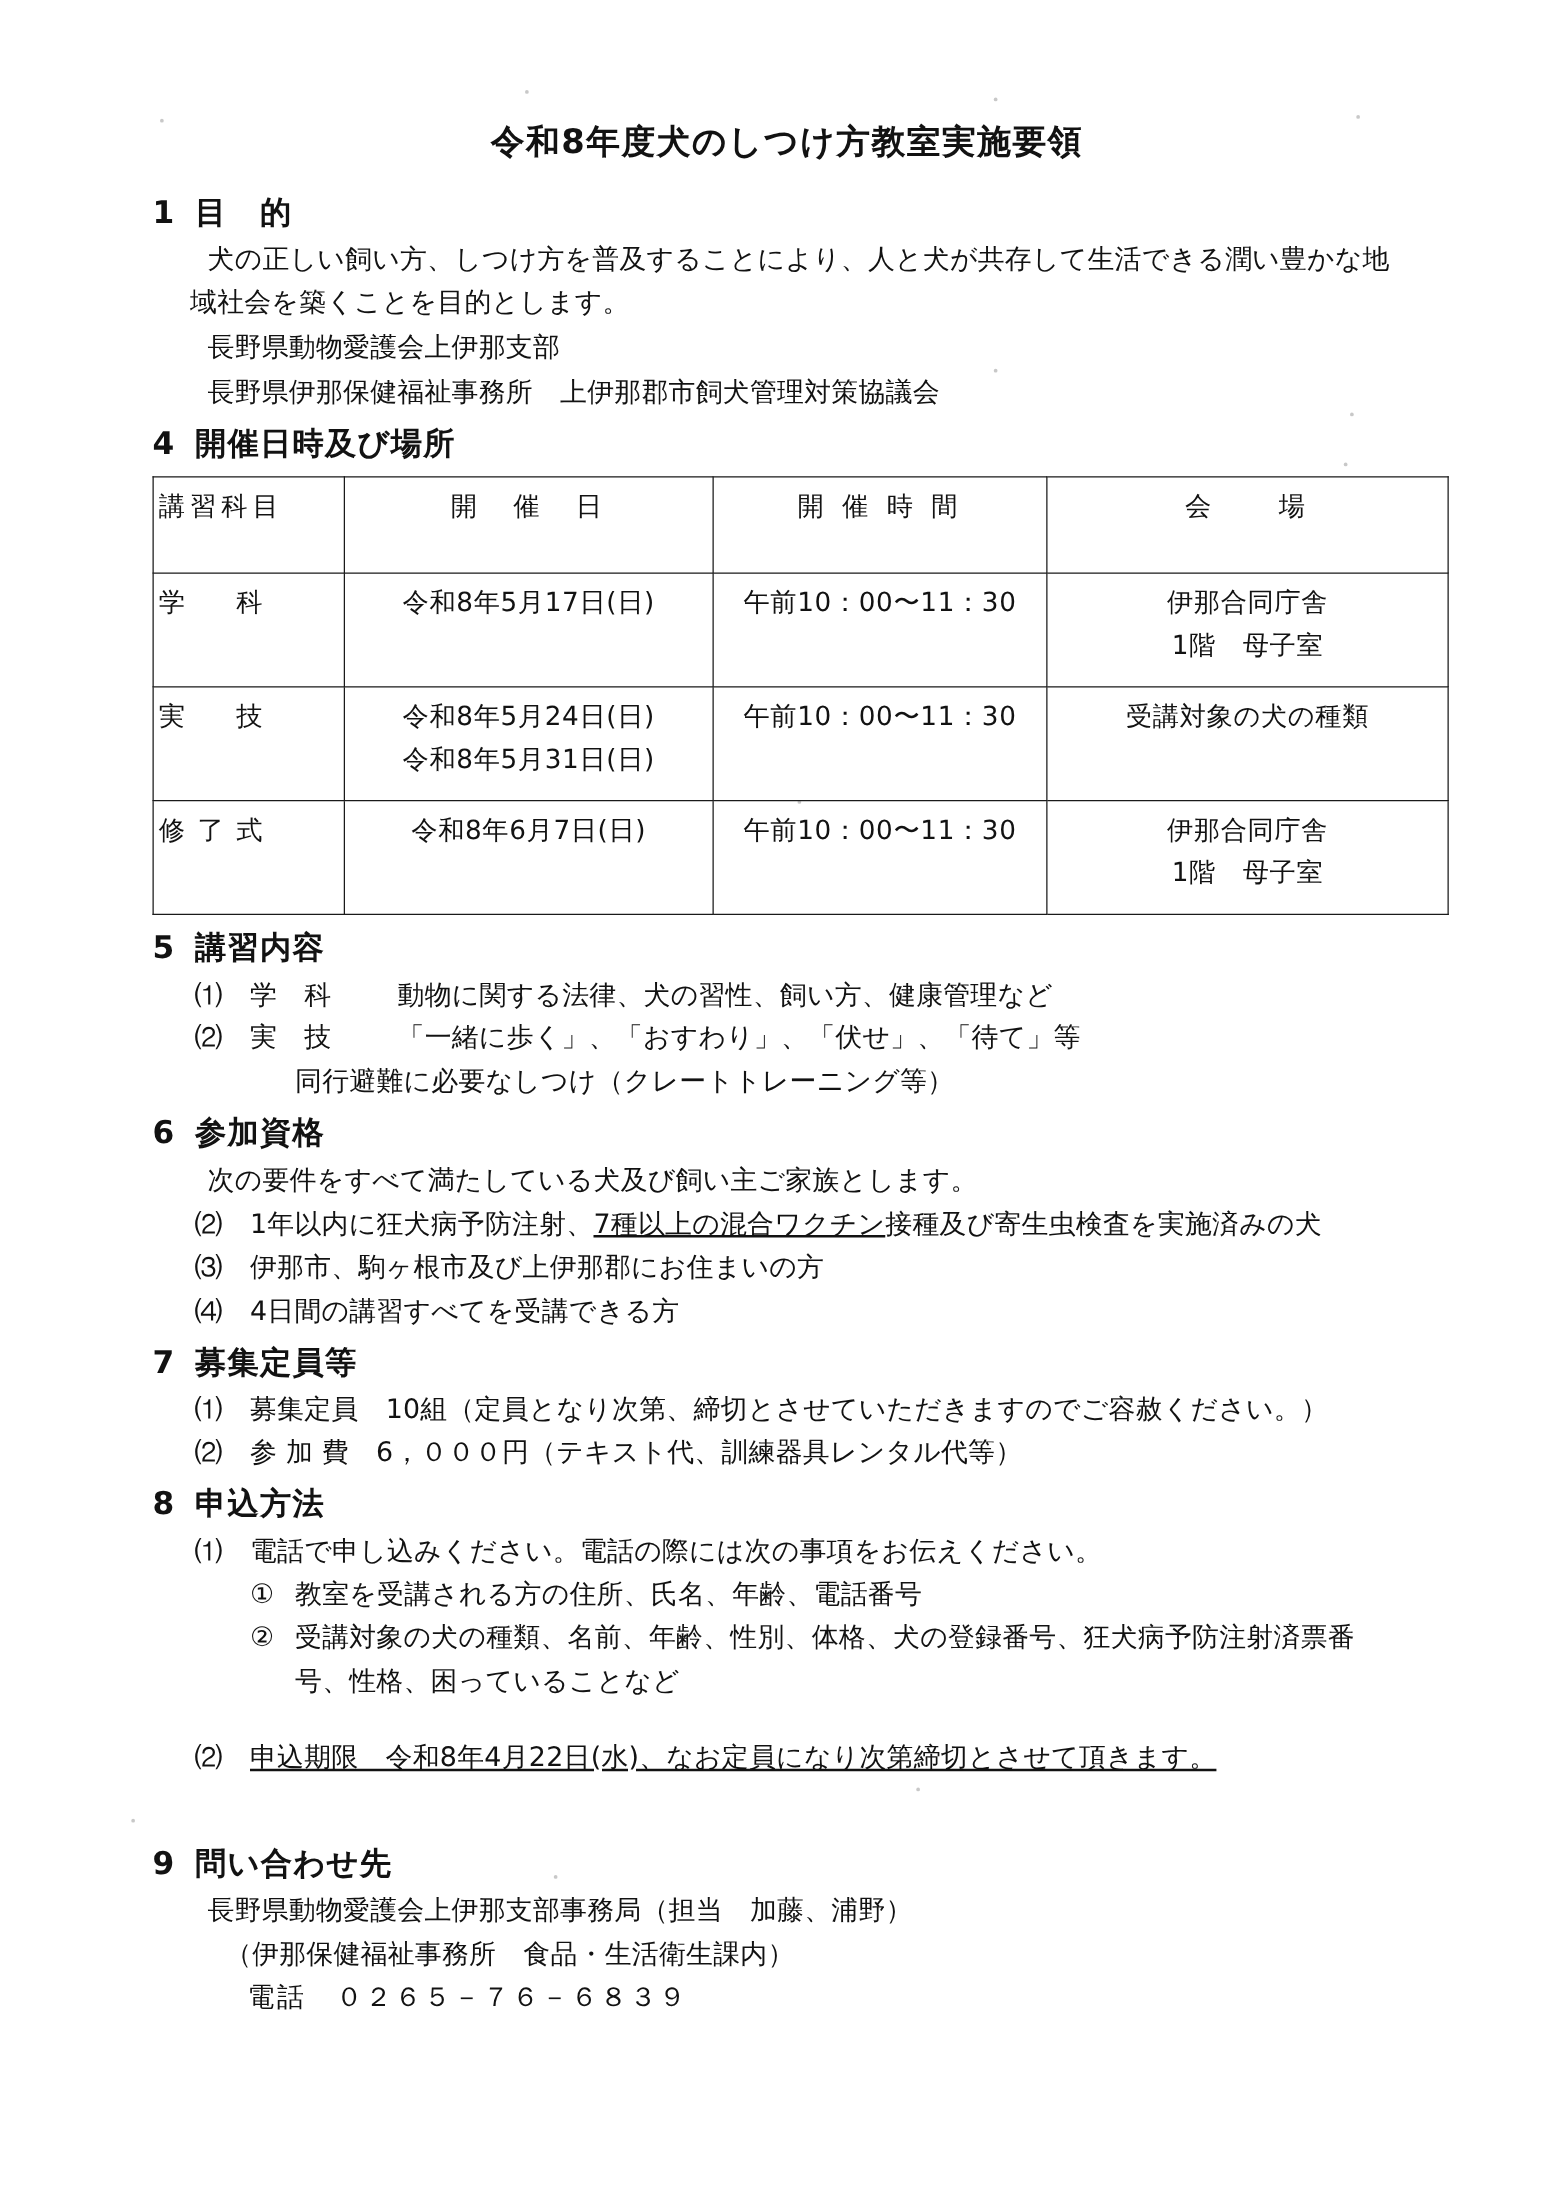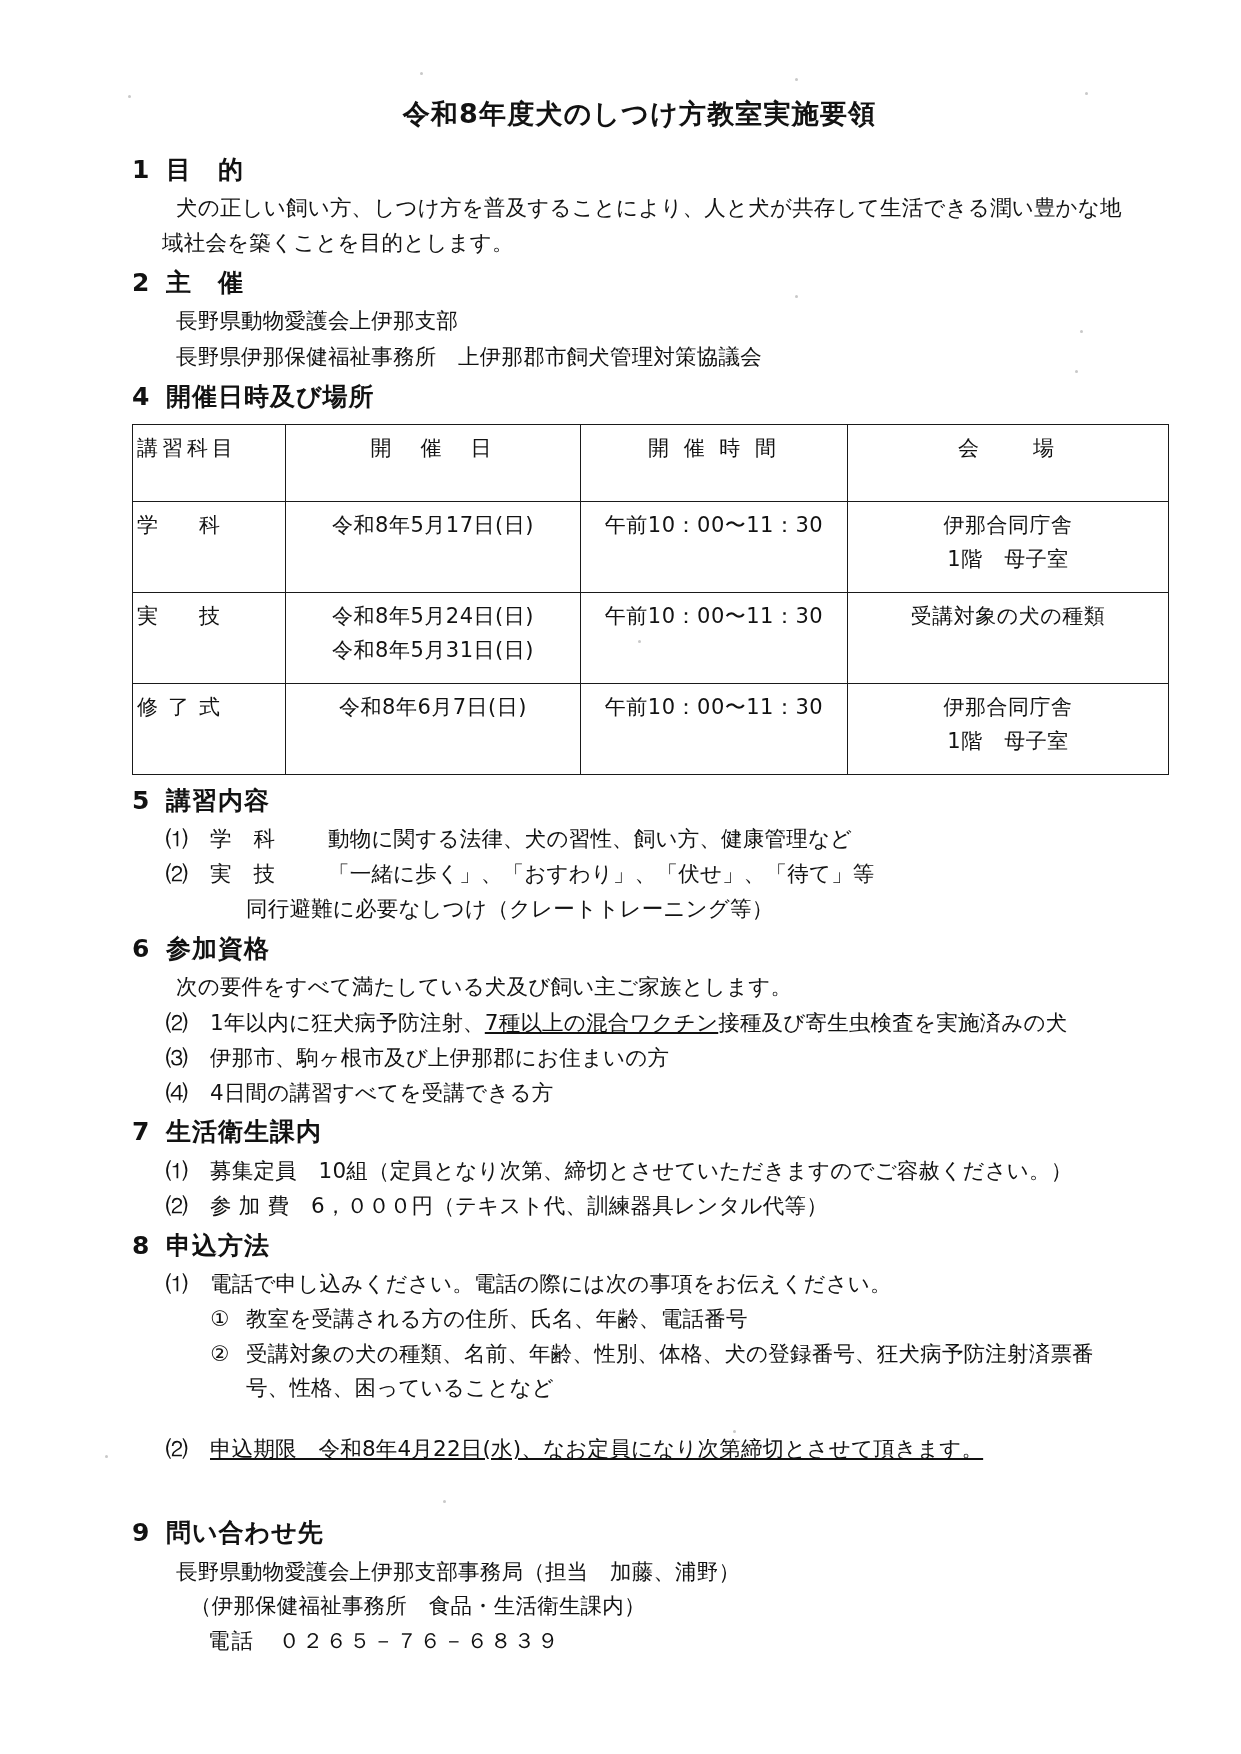--- a/index.html
+++ b/index.html
@@ -15,21 +15,21 @@
     position: relative;
     width: 1241px;
     height: 1754px;
     background: #ffffff;
     overflow: hidden;
     box-sizing: border-box;
     padding: 0;
   }
   .sheet {
     position: absolute;
-    left: 132px;
+    left: 122px;
     top: 92px;
     width: 1005px;
     font-size: 21.5px;
     line-height: 1.62;
     letter-spacing: 0.2px;
     color: #121212;
   }
   
   .speck {
     position: absolute;
@@ -170,21 +170,20 @@
   <div class="sheet">
 
     <h1 class="doc-title">令和8年度犬のしつけ方教室実施要領</h1>
 
     <div class="sec">
       <div class="sec-head"><span class="num">1</span><span>目　的</span></div>
       <div class="body-line indent-hang">犬の正しい飼い方、しつけ方を普及することにより、人と犬が共存して生活できる潤い豊かな地域社会を築くことを目的とします。</div>
     </div>
 
     <div class="sec">
-      <div class="sec-head"><span class="num">2</span><span>主　催</span></div>
       <div class="body-line indent1">長野県動物愛護会上伊那支部</div>
     </div>
 
     <div class="sec">
       <div class="body-line indent1">長野県伊那保健福祉事務所　上伊那郡市飼犬管理対策協議会</div>
     </div>
 
     <div class="sec">
       <div class="sec-head"><span class="num">4</span><span>開催日時及び場所</span></div>
 
@@ -247,21 +246,21 @@
 
     <div class="sec">
       <div class="sec-head"><span class="num">6</span><span>参加資格</span></div>
       <div class="body-line indent1">次の要件をすべて満たしている犬及び飼い主ご家族とします。</div>
       <div class="sub-item"><span class="mk">⑵</span><span>1年以内に狂犬病予防注射、</span><span class="u">7種以上の混合ワクチン</span><span>接種及び寄生虫検査を実施済みの犬</span></div>
       <div class="sub-item"><span class="mk">⑶</span><span>伊那市、駒ヶ根市及び上伊那郡にお住まいの方</span></div>
       <div class="sub-item"><span class="mk">⑷</span><span>4日間の講習すべてを受講できる方</span></div>
     </div>
 
     <div class="sec">
-      <div class="sec-head"><span class="num">7</span><span>生活衛生課内</span></div>
+      <div class="sec-head"><span class="num">7</span><span>募集定員等</span></div>
       <div class="sub-item"><span class="mk">⑴</span><span>募集定員</span>　<span>10組（定員となり次第、締切とさせていただきますのでご容赦ください。）</span></div>
       <div class="sub-item"><span class="mk">⑵</span><span>参 加 費</span>　<span>6，０００円（テキスト代、訓練器具レンタル代等）</span></div>
     </div>
 
     <div class="sec">
       <div class="sec-head"><span class="num">8</span><span>申込方法</span></div>
       <div class="sub-item"><span class="mk">⑴</span><span>電話で申し込みください。電話の際には次の事項をお伝えください。</span></div>
       <div class="circ-item"><span class="mk">①</span><span>教室を受講される方の住所、氏名、年齢、電話番号</span></div>
       <div class="circ-item"><span class="mk">②</span><span>受講対象の犬の種類、名前、年齢、性別、体格、犬の登録番号、狂犬病予防注射済票番</span></div>
       <div class="circ-item" style="padding-left:114px;">号、性格、困っていることなど</div>

